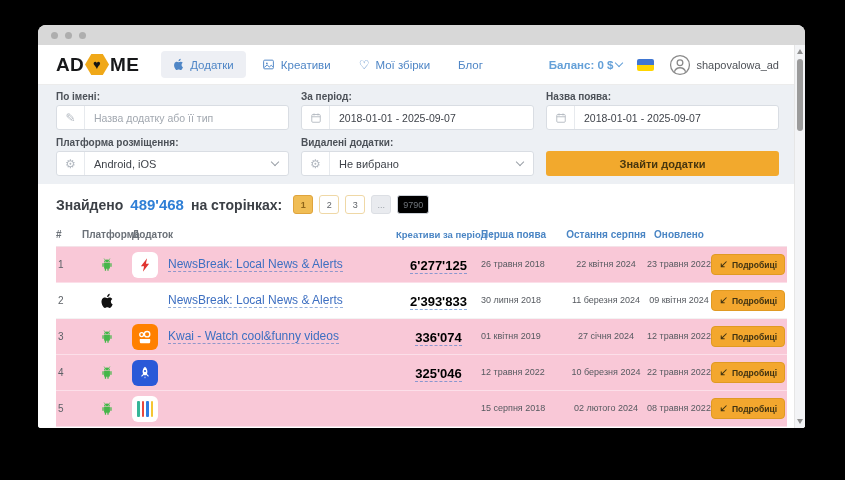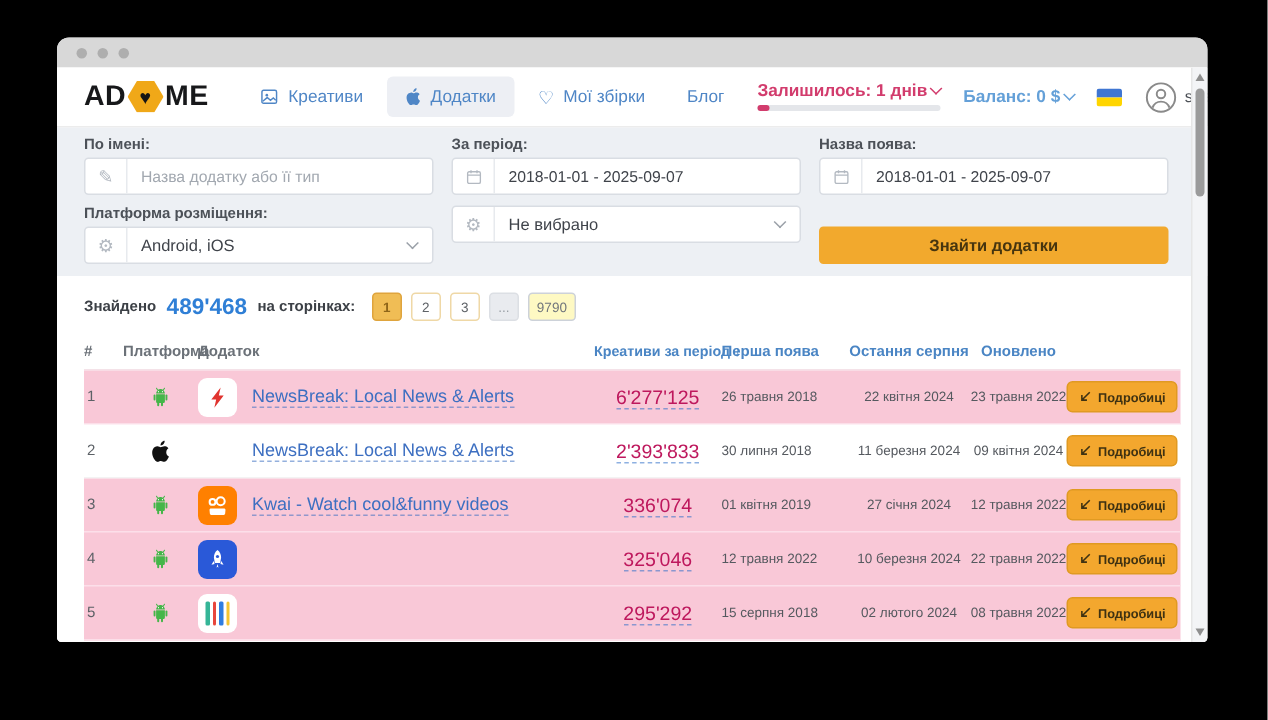--- a/index.html
+++ b/index.html
@@ -80,29 +80,29 @@
     font-family: "Liberation Sans", sans-serif; font-size: 10.5px; color: #3f434a; padding: 0 9px; }
   .fbox input::placeholder { color: #a2a8b0; }
   .fval { flex: 1; font-size: 11px; color: #3f434a; padding: 0 9px; white-space: nowrap; }
   .fchev { width: 6px; height: 6px; border-right: 1.5px solid #9aa0a8; border-bottom: 1.5px solid #9aa0a8;
     transform: rotate(45deg); margin: -3px 10px 0 0; flex: none; }
   .search-btn { width: 100%; height: 25px; background: #f2a92d; border: none; border-radius: 3px;
     font-family: "Liberation Sans", sans-serif; font-weight: bold; font-size: 11px; color: #46350f; cursor: pointer; }
 
   
   .results { display: flex; align-items: center; padding: 11px 18px 9px; gap: 7px; }
-  .found-text { font-size: 10px; font-weight: bold; color: #3c4046; }
+  .found-text { font-size: 14px; font-weight: bold; color: #3c4046; }
   .found-count { font-size: 15px; font-weight: bold; color: #2f7fd6; }
   .pages { display: flex; gap: 6px; margin-left: 4px; }
   .page { min-width: 20px; height: 19px; padding: 0 5px; border-radius: 3px;
     display: flex; align-items: center; justify-content: center; font-size: 9px; cursor: pointer; }
   .page.active { background: #f0bd55; border: 1px solid #dfa43d; color: #8f6519; font-weight: bold; }
   .page.near { background: #fff; border: 1px solid #efd8a6; color: #5f6368; }
   .page.dots { background: #e9ebef; border: 1px solid #dcdfe4; color: #9aa0a6; }
-  .page.far { background: #fef9c3; border: 1px solid #cdd2d9; color: #71767c; text-align: center; }
+  .page.far { background: #000000; border: 1px solid #cdd2d9; color: #71767c; text-align: center; }
 
   
   .table { margin: 0 18px; }
   .thead { display: flex; align-items: center; height: 24px; border-bottom: 1px solid #f4e2e8; }
   .thead .hc { font-size: 10px; font-weight: bold; }
   .h-gray { color: #6b7178; }
   .h-blue { color: #4a85c4; cursor: pointer; }
   .c-num { width: 26px; flex: none; }
   .c-plat { width: 50px; flex: none; display: flex; justify-content: center; }
   .thead .c-plat { justify-content: flex-start; }
@@ -115,21 +115,21 @@
   .thead .c-cre { font-size: 9.5px; }
   .row { display: flex; align-items: center; height: 36px; }
   .row.pink { background: #f9c8d7; border-bottom: 1px solid #fcdfe9; }
   .row.white { background: #fff; border-bottom: 1px solid #f3f3f3; }
   .rownum { font-size: 10px; color: #5c6166; padding-left: 2px; }
   .appicon { width: 26px; height: 26px; border-radius: 6px; flex: none;
     display: flex; align-items: center; justify-content: center; overflow: hidden; }
   .appicon.blank { background: transparent; }
   .app-link { font-size: 12px; color: #3d6fc1; text-decoration: none;
     border-bottom: 1px dashed rgba(61,111,193,.55); white-space: nowrap; overflow: hidden; cursor: pointer; }
-  .cre-link { font-size: 13px; font-weight: normal; color: #be185d; text-decoration: none;
+  .cre-link { font-size: 13px; font-weight: bold; color: #000000; text-decoration: none;
     border-bottom: 1px dashed rgba(47,111,200,.55); cursor: pointer; }
   .datecell { font-size: 9px; color: #55595f; line-height: 1.25; }
   .details-btn { display: flex; align-items: center; gap: 4px; height: 21px; padding: 0 7px;
     background: #f3a72e; border: 1px solid #e09a22; border-radius: 4px;
     font-family: "Liberation Sans", sans-serif; font-size: 8.5px; font-weight: bold; color: #3f3212; cursor: pointer; white-space: nowrap; }
 
   
   .sn { width: 18px; height: 18px; display: flex; gap: 2px; padding: 1px; }
   .sn i { flex: 1; border-radius: 1px; }
 </style>
@@ -147,53 +147,44 @@
 
     <div class="navbar">
       <div class="logo">
         <span>AD</span>
         <span class="logo-hex">
           <span>♥</span>
         </span>
         <span>ME</span>
       </div>
       <div class="tabs">
+        <div class="tab active">
+          <svg class="glyph" width="11" height="13" viewBox="0 0 24 28" fill="#4f86c6">
+              <path d="M18.7 14.9c0-3 2.5-4.5 2.6-4.6-1.4-2.1-3.6-2.4-4.4-2.4-1.9-.2-3.6 1.1-4.6 1.1-1 0-2.4-1.1-4-1-2 0-3.9 1.2-5 3-2.1 3.7-.5 9.1 1.5 12.1 1 1.5 2.2 3.1 3.8 3 1.5-.1 2.1-1 3.9-1s2.3 1 4 1c1.6 0 2.7-1.5 3.7-3 1.1-1.7 1.6-3.3 1.6-3.4-.1 0-3.1-1.2-3.1-4.8z"></path>
+              <path d="M15.6 5.3c.8-1 1.4-2.4 1.2-3.8-1.2 0-2.6.8-3.5 1.8-.8.9-1.4 2.3-1.2 3.7 1.3.1 2.7-.7 3.5-1.7z"></path>
+            </svg>
+          <span>Додатки</span>
+        </div>
         <div class="tab">
           <svg class="glyph" width="13" height="13" viewBox="0 0 24 24" fill="none" stroke="#4f86c6" stroke-width="1.8">
               <rect x="3" y="4" width="18" height="16" rx="2"></rect>
               <circle cx="9" cy="10" r="1.6" fill="#4f86c6" stroke="none"></circle>
               <path d="M4 17.5 9.5 13l4 3.5 3.5-3 3 2.8"></path>
             </svg>
           <span>Креативи</span>
         </div>
-        <div class="tab active">
-          <svg class="glyph" width="11" height="13" viewBox="0 0 24 28" fill="#4f86c6">
-              <path d="M18.7 14.9c0-3 2.5-4.5 2.6-4.6-1.4-2.1-3.6-2.4-4.4-2.4-1.9-.2-3.6 1.1-4.6 1.1-1 0-2.4-1.1-4-1-2 0-3.9 1.2-5 3-2.1 3.7-.5 9.1 1.5 12.1 1 1.5 2.2 3.1 3.8 3 1.5-.1 2.1-1 3.9-1s2.3 1 4 1c1.6 0 2.7-1.5 3.7-3 1.1-1.7 1.6-3.3 1.6-3.4-.1 0-3.1-1.2-3.1-4.8z"></path>
-              <path d="M15.6 5.3c.8-1 1.4-2.4 1.2-3.8-1.2 0-2.6.8-3.5 1.8-.8.9-1.4 2.3-1.2 3.7 1.3.1 2.7-.7 3.5-1.7z"></path>
-            </svg>
-          <span>Додатки</span>
-        </div>
         <div class="tab">
           <span class="glyph">♡</span>
           <span>Мої збірки</span>
         </div>
         <div class="tab">
           <span>Блог</span>
         </div>
       </div>
       <div class="nav-right">
-        <div class="days">
-          <div class="days-top">
-            <span>Залишилось: 1 днів</span>
-            <span class="chev"></span>
-          </div>
-          <div class="days-bar">
-              <span class="days-fill"></span>
-            </div>
-        </div>
         <div class="balance">
           <span>Баланс: 0 $</span>
           <span class="chev"></span>
         </div>
         <div class="flag">
             <div class="b"></div>
             <div class="y"></div>
           </div>
         <div class="user">
           <svg width="22" height="22" viewBox="0 0 24 24">
@@ -244,20 +235,21 @@
       <div class="frow">
         <div class="fgroup">
           <label>Платформа розміщення:</label>
           <div class="fbox">
             <span class="ficon">⚙</span>
             <span class="fval">Android, iOS</span>
             <span class="fchev"></span>
           </div>
         </div>
         <div class="fgroup">
+          <label>Видалені додатки:</label>
           <div class="fbox">
             <span class="ficon">⚙</span>
             <span class="fval">Не вибрано</span>
             <span class="fchev"></span>
           </div>
         </div>
         <div class="fgroup no-label">
           <button class="search-btn">Знайти додатки</button>
         </div>
       </div>
@@ -438,21 +430,20 @@
         <span class="c-app">
           <span class="appicon" style="background:#fff;">
             <span class="sn">
                 <i style="background:#35b597"></i>
                 <i style="background:#e8463c"></i>
                 <i style="background:#2f7de1"></i>
                 <i style="background:#f5c533"></i>
               </span>
           </span>
         </span>
-        <span class="c-cre"><a class="cre-link">295'292</a></span>
         <span class="datecell c-first">15 серпня 2018</span>
         <span class="datecell c-last">02 лютого 2024</span>
         <span class="datecell c-upd">08 травня 2022</span>
         <span class="c-act">
           <button class="details-btn">
             <svg width="9" height="9" viewBox="0 0 12 12">
                 <path d="M10 2 3.5 8.5M3 4.5v4.5h4.5" stroke="#3f3212" stroke-width="1.4" fill="none"></path>
               </svg>
             <span>Подробиці</span>
           </button>

